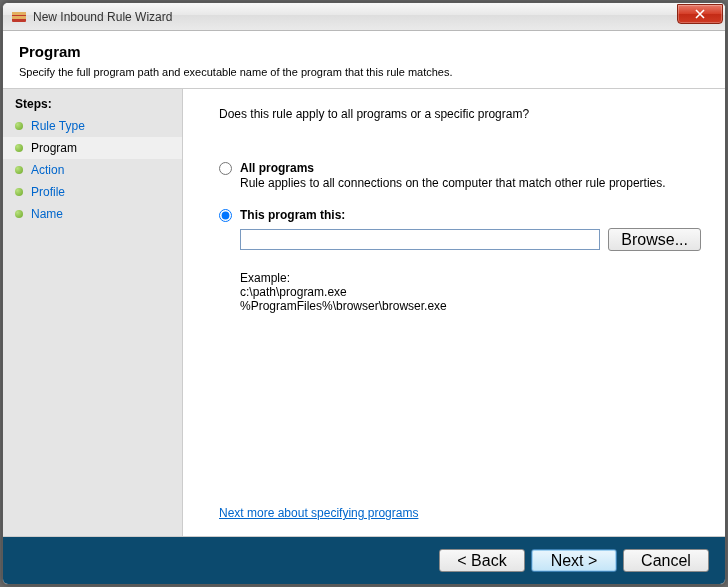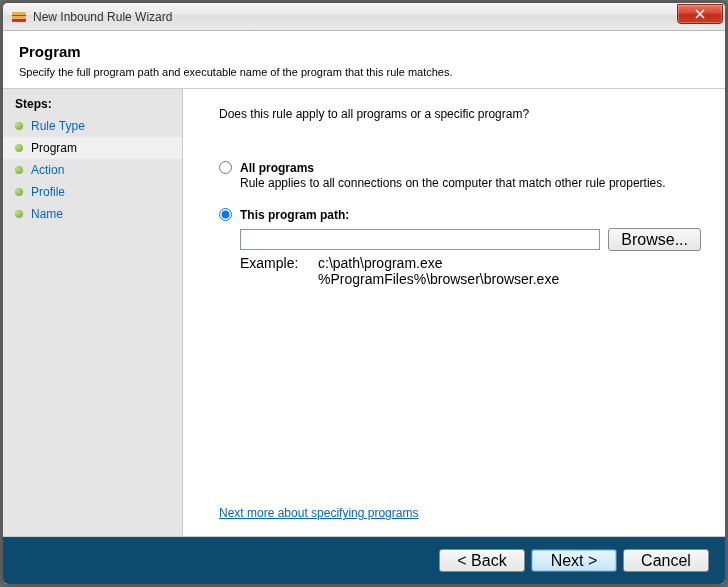--- a/index.html
+++ b/index.html
@@ -118,21 +118,21 @@
   }
   .question {
     margin-bottom: 40px;
     font-size: 12px;
   }
   .opt {
     margin-bottom: 18px;
   }
   .opt-row {
     display: flex;
-    align-items: flex-start;
+    align-items: flex-end;
   }
   .opt input[type=radio] {
     margin: 0 8px 0 0;
   }
   .opt .opt-title {
     font-weight: bold;
   }
   .opt .opt-desc {
     margin-left: 21px;
     font-size: 12px;
@@ -166,23 +166,24 @@
     padding: 0 12px;
     cursor: pointer;
   }
   .btn.default {
     border-color: #3c7fb1;
     box-shadow: inset 0 0 0 1px #a2d1f0;
     background: linear-gradient(to bottom, #eaf6fd, #c4e5f8);
   }
   .example {
     margin-left: 21px;
-    margin-top: 4px;
-    display: flex;
-    font-size: 14px;
+    margin-top: 20px;
+    display: flex;
+    font-size: 12px;
+    flex-direction: column;
   }
   .example .ex-label { width: 78px; }
   .example .ex-lines { display: flex; flex-direction: column; }
   .learn-more {
     color: #0066cc;
     text-decoration: underline;
     position: absolute;
     bottom: 16px;
     left: 36px;
     cursor: pointer;
@@ -256,21 +257,21 @@
         <label class="opt-row">
           <input type="radio" name="prog" style="">
           <span class="opt-title">All programs</span>
         </label>
         <div class="opt-desc">Rule applies to all connections on the computer that match other rule properties.</div>
       </div>
 
       <div class="opt">
         <label class="opt-row">
           <input type="radio" name="prog" checked="" style="">
-          <span class="opt-title">This program path:</span>
+          <span class="opt-title">This program this:</span>
         </label>
         <div class="path-row">
           <input type="text" class="path-input" value="" style="">
           <button class="btn">Browse...</button>
         </div>
         <div class="example">
           <span class="ex-label">Example:</span>
           <span class="ex-lines">
             <span>c:\path\program.exe</span>
             <span>%ProgramFiles%\browser\browser.exe</span>

